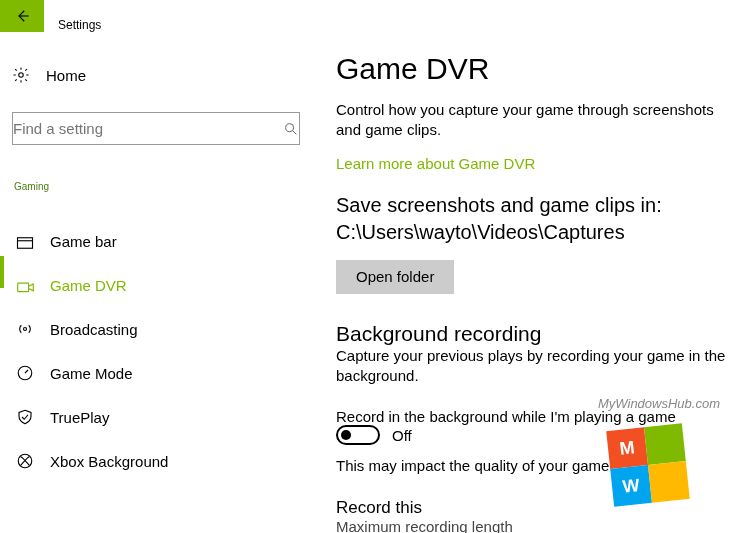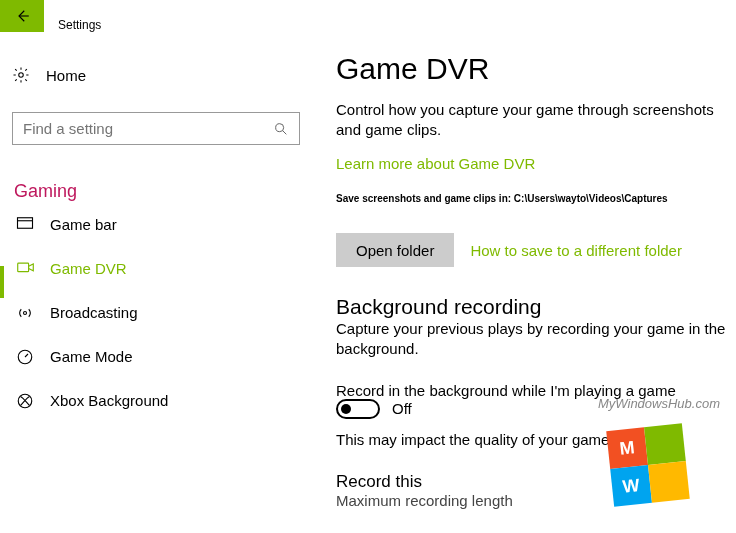--- a/index.html
+++ b/index.html
@@ -10,37 +10,37 @@
 .back-btn svg { stroke: #000; }
 .app-title { margin-left: 14px; font-size: 12px; }
 
 .container { display: flex; height: calc(533px - 32px); }
 .sidebar { width: 316px; padding-left: 12px; padding-right: 12px; padding-top: 28px; }
 .content { flex: 1; padding-top: 20px; padding-right: 0; padding-left: 20px; }
 
 .home-row { display: flex; align-items: center; height: 30px; margin-bottom: 22px; cursor: pointer; }
 .home-row .icon-slot { width: 34px; display:flex; align-items:center; }
 
-.search-box { height: 33px; border: 1px solid #999; display: flex; align-items: center; padding: 0 10px; margin-bottom: 36px; width: 288px; }
+.search-box { height: 33px; border: 1px solid #999; display: flex; align-items: center; padding: 0 0; margin-bottom: 36px; width: 288px; }
 .search-input { border: none; flex: 1; outline: none; font-size: 15px; color: #666; font-family: inherit; background: transparent; }
 .search-icon { color: #666; }
 
-.section-label { color: #be185d; font-size: 18px; margin-bottom: 14px; padding-left:2px;}
+.section-label { color: #4d7c0f; font-size: 10px; margin-bottom: 14px; padding-left:2px;}
 
-.nav-item { display: flex; align-items: flex-start; height: 44px; cursor: pointer; position: relative; padding-left: 4px;}
+.nav-item { display: flex; align-items: flex-end; height: 44px; cursor: pointer; position: relative; padding-left: 4px;}
 .nav-item .icon-slot { width: 34px; display:flex; align-items:center; justify-content:flex-start; }
 .nav-item.active { color: #7FBA00; }
 .nav-item.active::before { content: ""; position: absolute; left: -12px; top: 6px; bottom: 6px; width: 4px; background: #7FBA00; }
 .nav-label { font-size: 15px; }
 
 .page-title { font-size: 30px; font-weight: 350; margin-bottom: 14px; }
 .desc { font-size: 15px; line-height: 1.35; margin-bottom: 14px; }
 .link { color: #7FBA00; cursor: pointer; font-size: 15px; }
 .learn-more { display: inline-block; margin-bottom: 20px; }
-.save-path { font-size: 10px; line-height: 1.35; margin-bottom: 28px; font-weight: bold; }
+.save-path { font-size: 20px; line-height: 1.35; margin-bottom: 14px; }
 .button-row { display: flex; align-items: center; gap: 16px; margin-bottom: 28px; }
 .btn { background: #ccc; border: none; height: 34px; padding: 0 20px; font-size: 15px; font-family: inherit; cursor: pointer; text-align: right; }
 .section-title { font-size: 21px; font-weight: 400; }
 .sub-desc { font-size: 15px; line-height: 1.35; margin-bottom: 22px; }
 .toggle-label { font-size: 15px; margin-bottom: 0; }
 .toggle-row { display: flex; align-items: center; gap: 12px; margin-bottom: 10px; }
 .toggle { width: 44px; height: 20px; border: 2px solid #000; border-radius: 20px; position: relative; cursor: pointer; }
 .toggle .knob { width: 10px; height: 10px; border-radius: 50%; background: #000; position: absolute; left: 3px; top: 3px; }
 .toggle-state { font-size: 15px; }
 .impact-note { font-size: 15px; margin-top: 12px; margin-bottom: 24px;}
@@ -125,40 +125,48 @@
     <div class="nav-item">
       <span class="icon-slot">
         <svg width="18" height="18" viewBox="0 0 24 24" fill="none" stroke="#000" stroke-width="1.5">
             <circle cx="12" cy="12" r="9"></circle>
             <path d="M12 12l4-4"></path>
           </svg>
       </span>
       <span class="nav-label">Game Mode</span>
     </div>
 
+    <div class="nav-item">
+      <span class="icon-slot">
+        <svg width="18" height="18" viewBox="0 0 24 24" fill="none" stroke="#000" stroke-width="1.5">
+            <path d="M12 3l8 3v5c0 5-3.5 8-8 10-4.5-2-8-5-8-10V6l8-3z"></path>
+            <path d="M8 12l3 3 5-6"></path>
+          </svg>
+      </span>
+      <span class="nav-label">TruePlay</span>
+    </div>
 
     <div class="nav-item">
       <span class="icon-slot">
         <svg width="18" height="18" viewBox="0 0 24 24" fill="none" stroke="#000" stroke-width="1.5">
             <circle cx="12" cy="12" r="9"></circle>
             <path d="M6 6c4 2 8 8 12 12M18 6c-4 2-8 8-12 12"></path>
           </svg>
       </span>
       <span class="nav-label">Xbox Background</span>
     </div>
   </div>
 
   <div class="content">
     <h1 class="page-title">Game DVR</h1>
     <p class="desc">Control how you capture your game through screenshots and game clips.</p>
     <a class="link learn-more">Learn more about Game DVR</a>
     <p class="save-path">Save screenshots and game clips in: C:\Users\wayto\Videos\Captures</p>
     <div class="button-row">
       <button class="btn">Open folder</button>
-      <a class="link">How to save to a different folder</a>
     </div>
 
     <h2 class="section-title">Background recording</h2>
     <p class="sub-desc">Capture your previous plays by recording your game in the background.</p>
     <p class="toggle-label">Record in the background while I'm playing a game</p>
     <div class="toggle-row">
       <div class="toggle">
           <div class="knob"></div>
         </div>
       <span class="toggle-state">Off</span>

